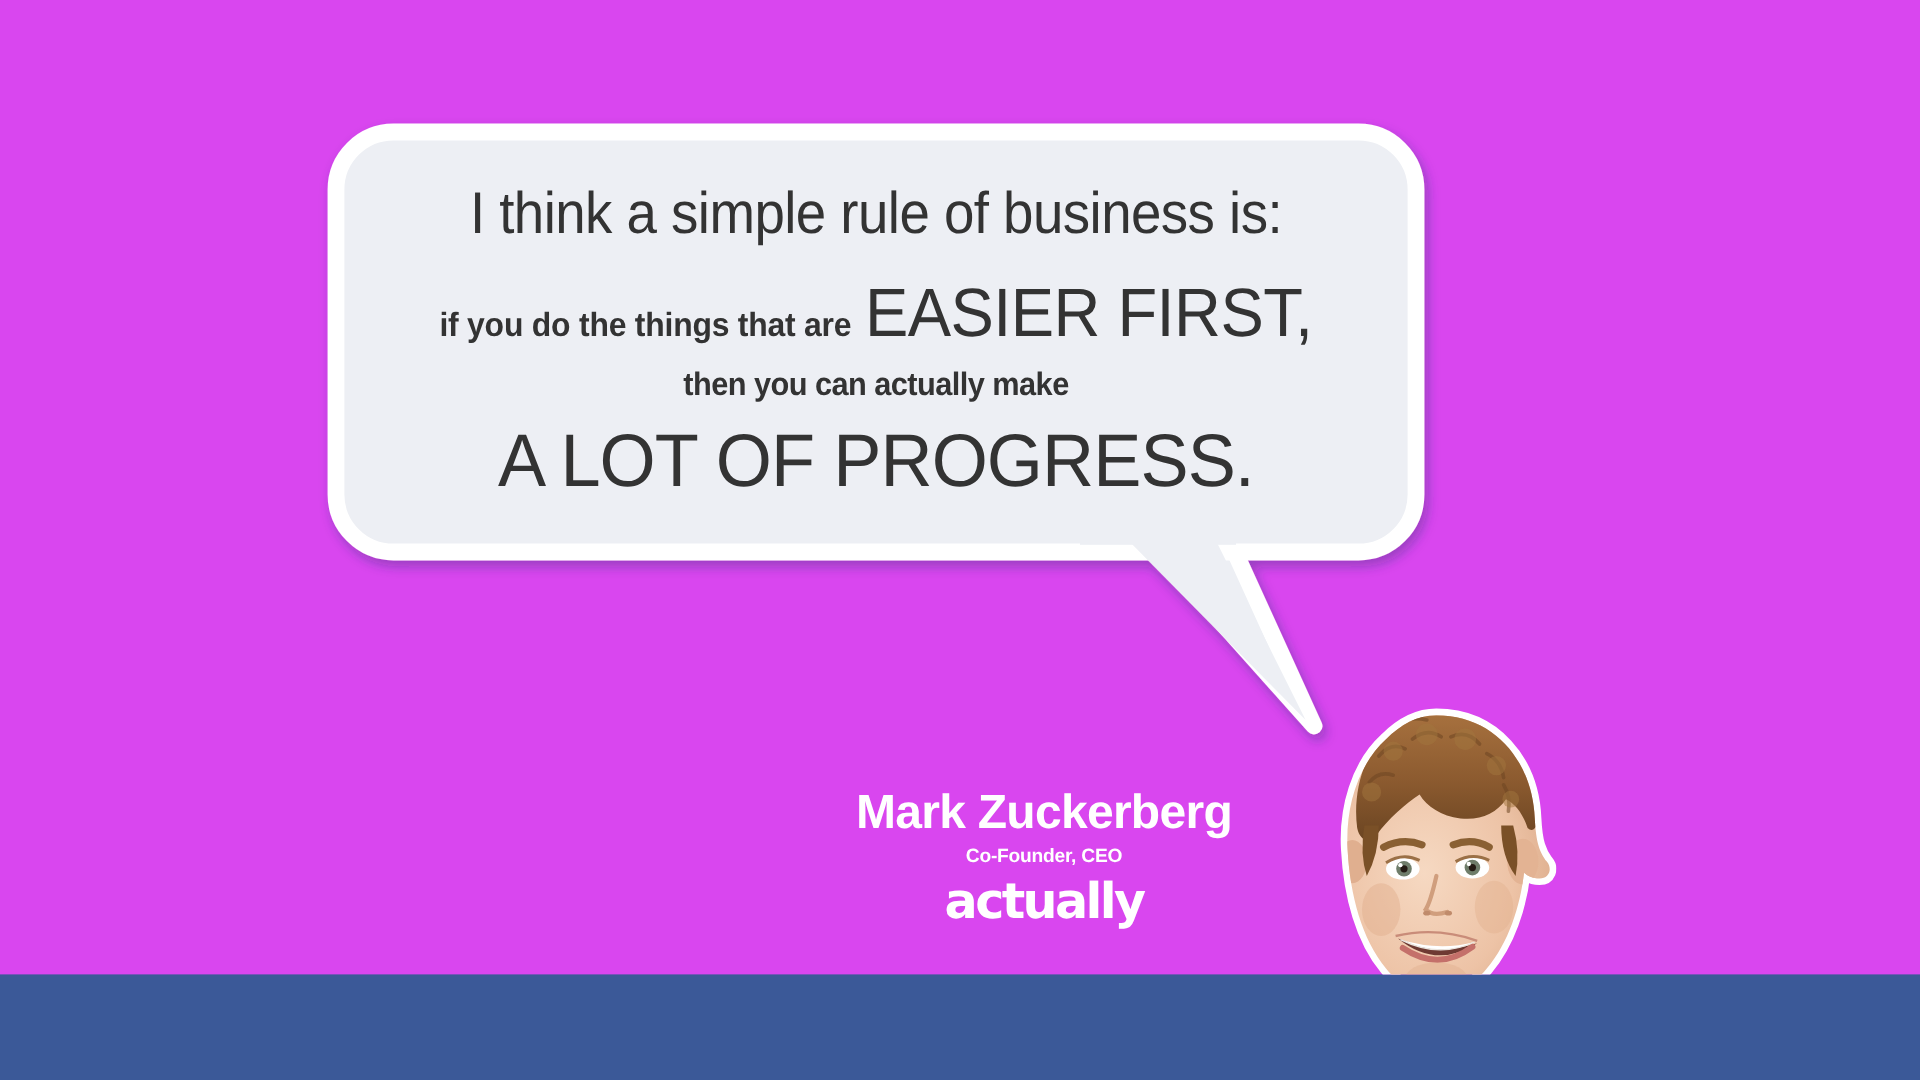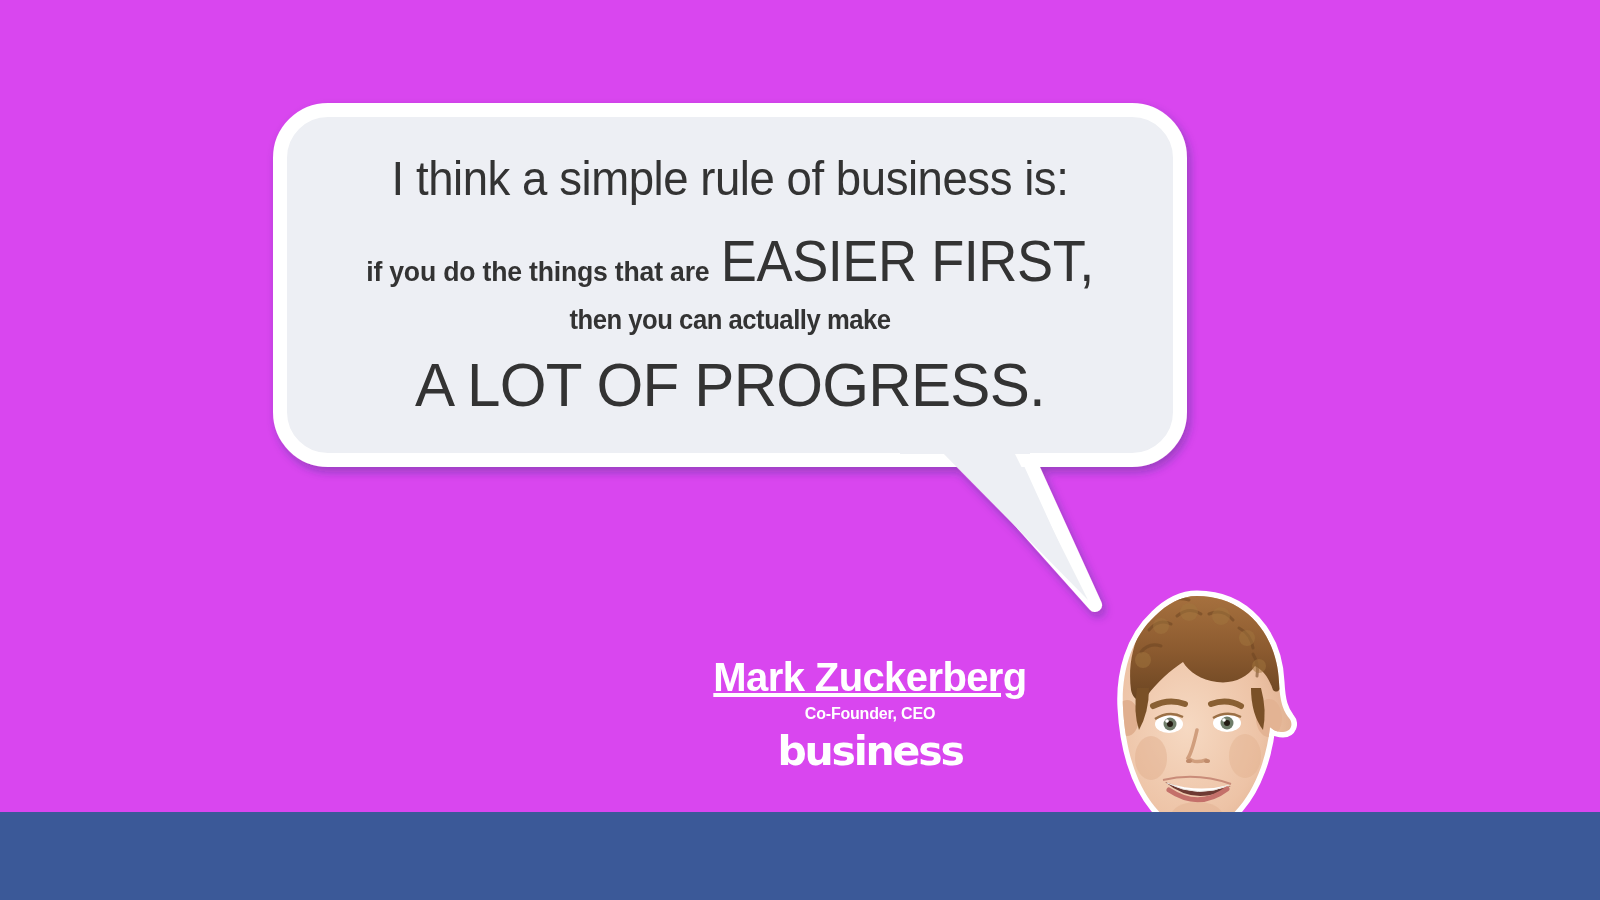--- a/index.html
+++ b/index.html
@@ -105,21 +105,20 @@
     top: 655px;
     width: 460px;
     text-align: center;
     color: #FFFFFF;
   }
   .attr-name {
     font-size: 40px;
     font-weight: 700;
     letter-spacing: -0.6px;
     line-height: 1.1;
-    text-decoration: underline;
   }
   .attr-role {
     font-size: 16px;
     font-weight: 700;
     letter-spacing: -0.2px;
     margin-top: 6px;
   }
   .attr-brand {
     font-size: 41px;
     font-weight: 700;
@@ -188,21 +187,21 @@
     </div>
 
     <div class="q-line q-line-3">then you can actually make</div>
 
     <div class="q-line q-line-4">A LOT OF PROGRESS.</div>
   </div>
 
   <div class="attribution">
     <div class="attr-name">Mark Zuckerberg</div>
     <div class="attr-role">Co-Founder, CEO</div>
-    <div class="attr-brand">business</div>
+    <div class="attr-brand">actually</div>
   </div>
 
   <div class="portrait">
     <svg width="200" height="250" viewBox="0 0 200 250" xmlns="http://www.w3.org/2000/svg">
       <defs>
         <clipPath id="headclip">
           <path d="M100 6 C 148 6 180 44 182 92
                    C 183 112 186 120 192 128
                    C 197 134 194 142 186 142
                    C 180 142 176 140 173 137

